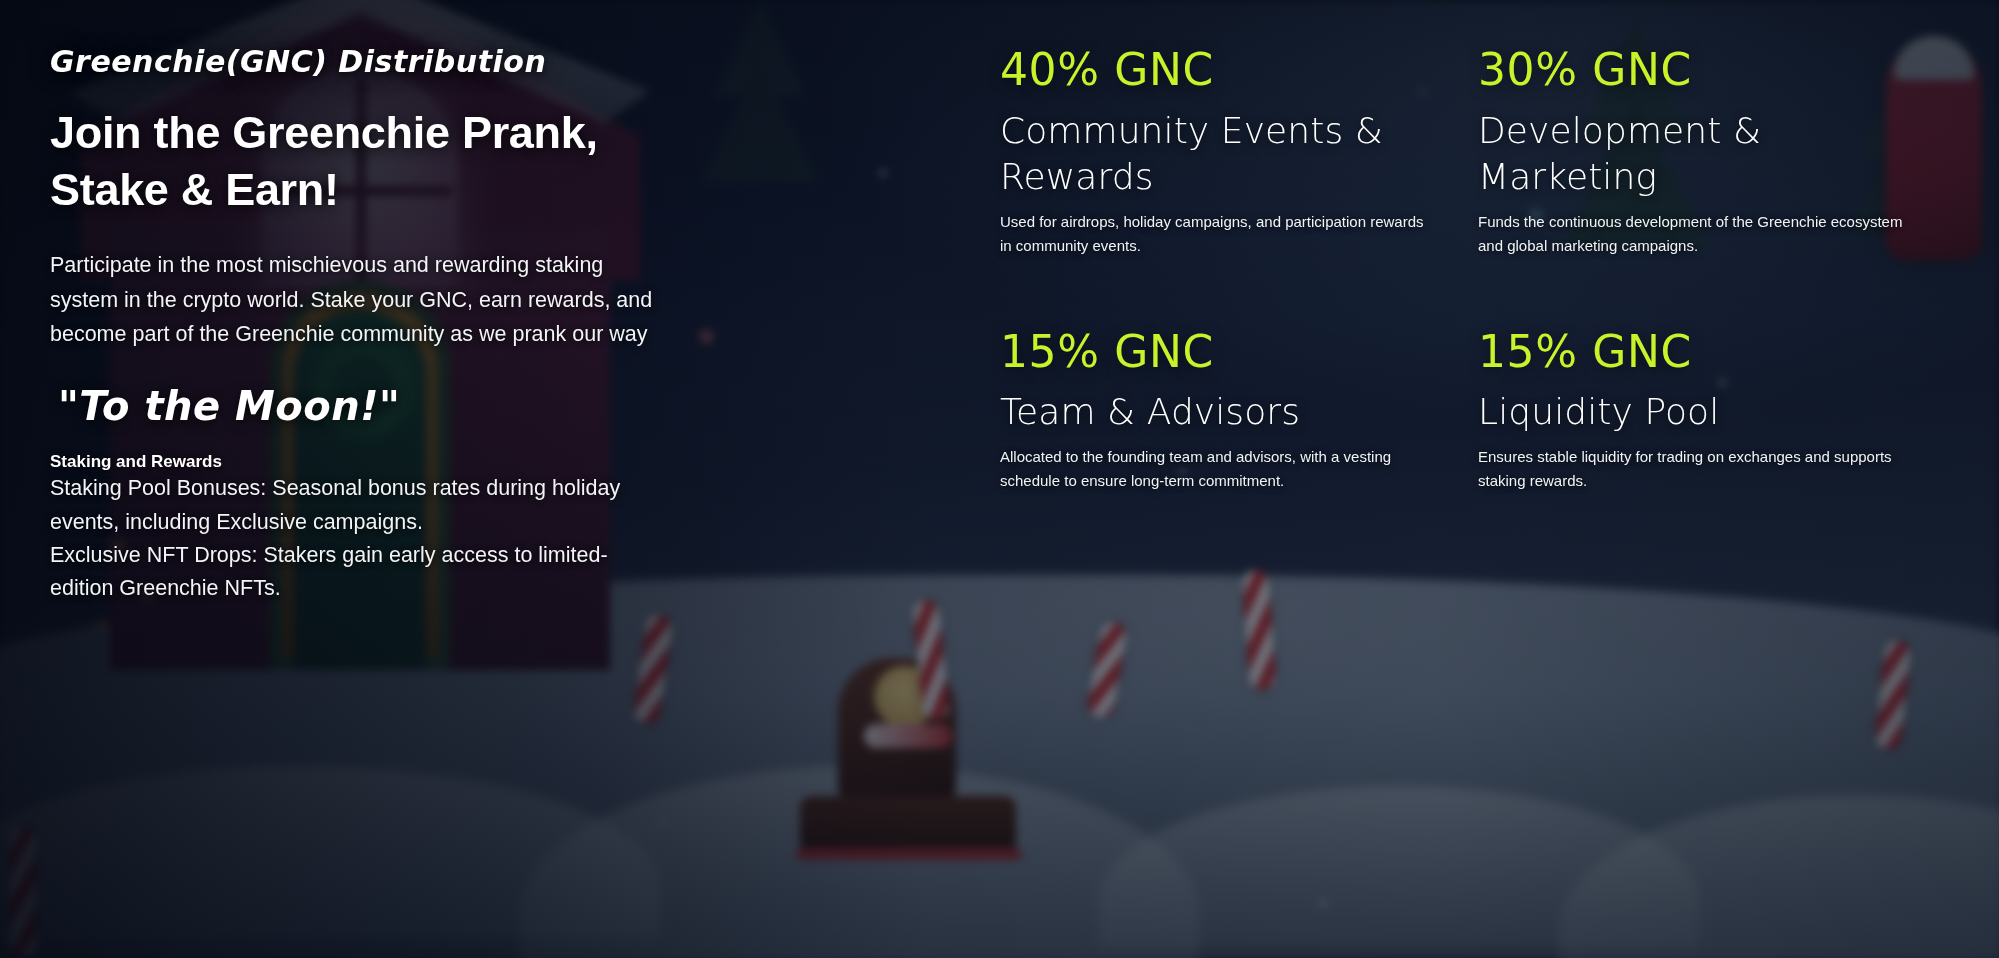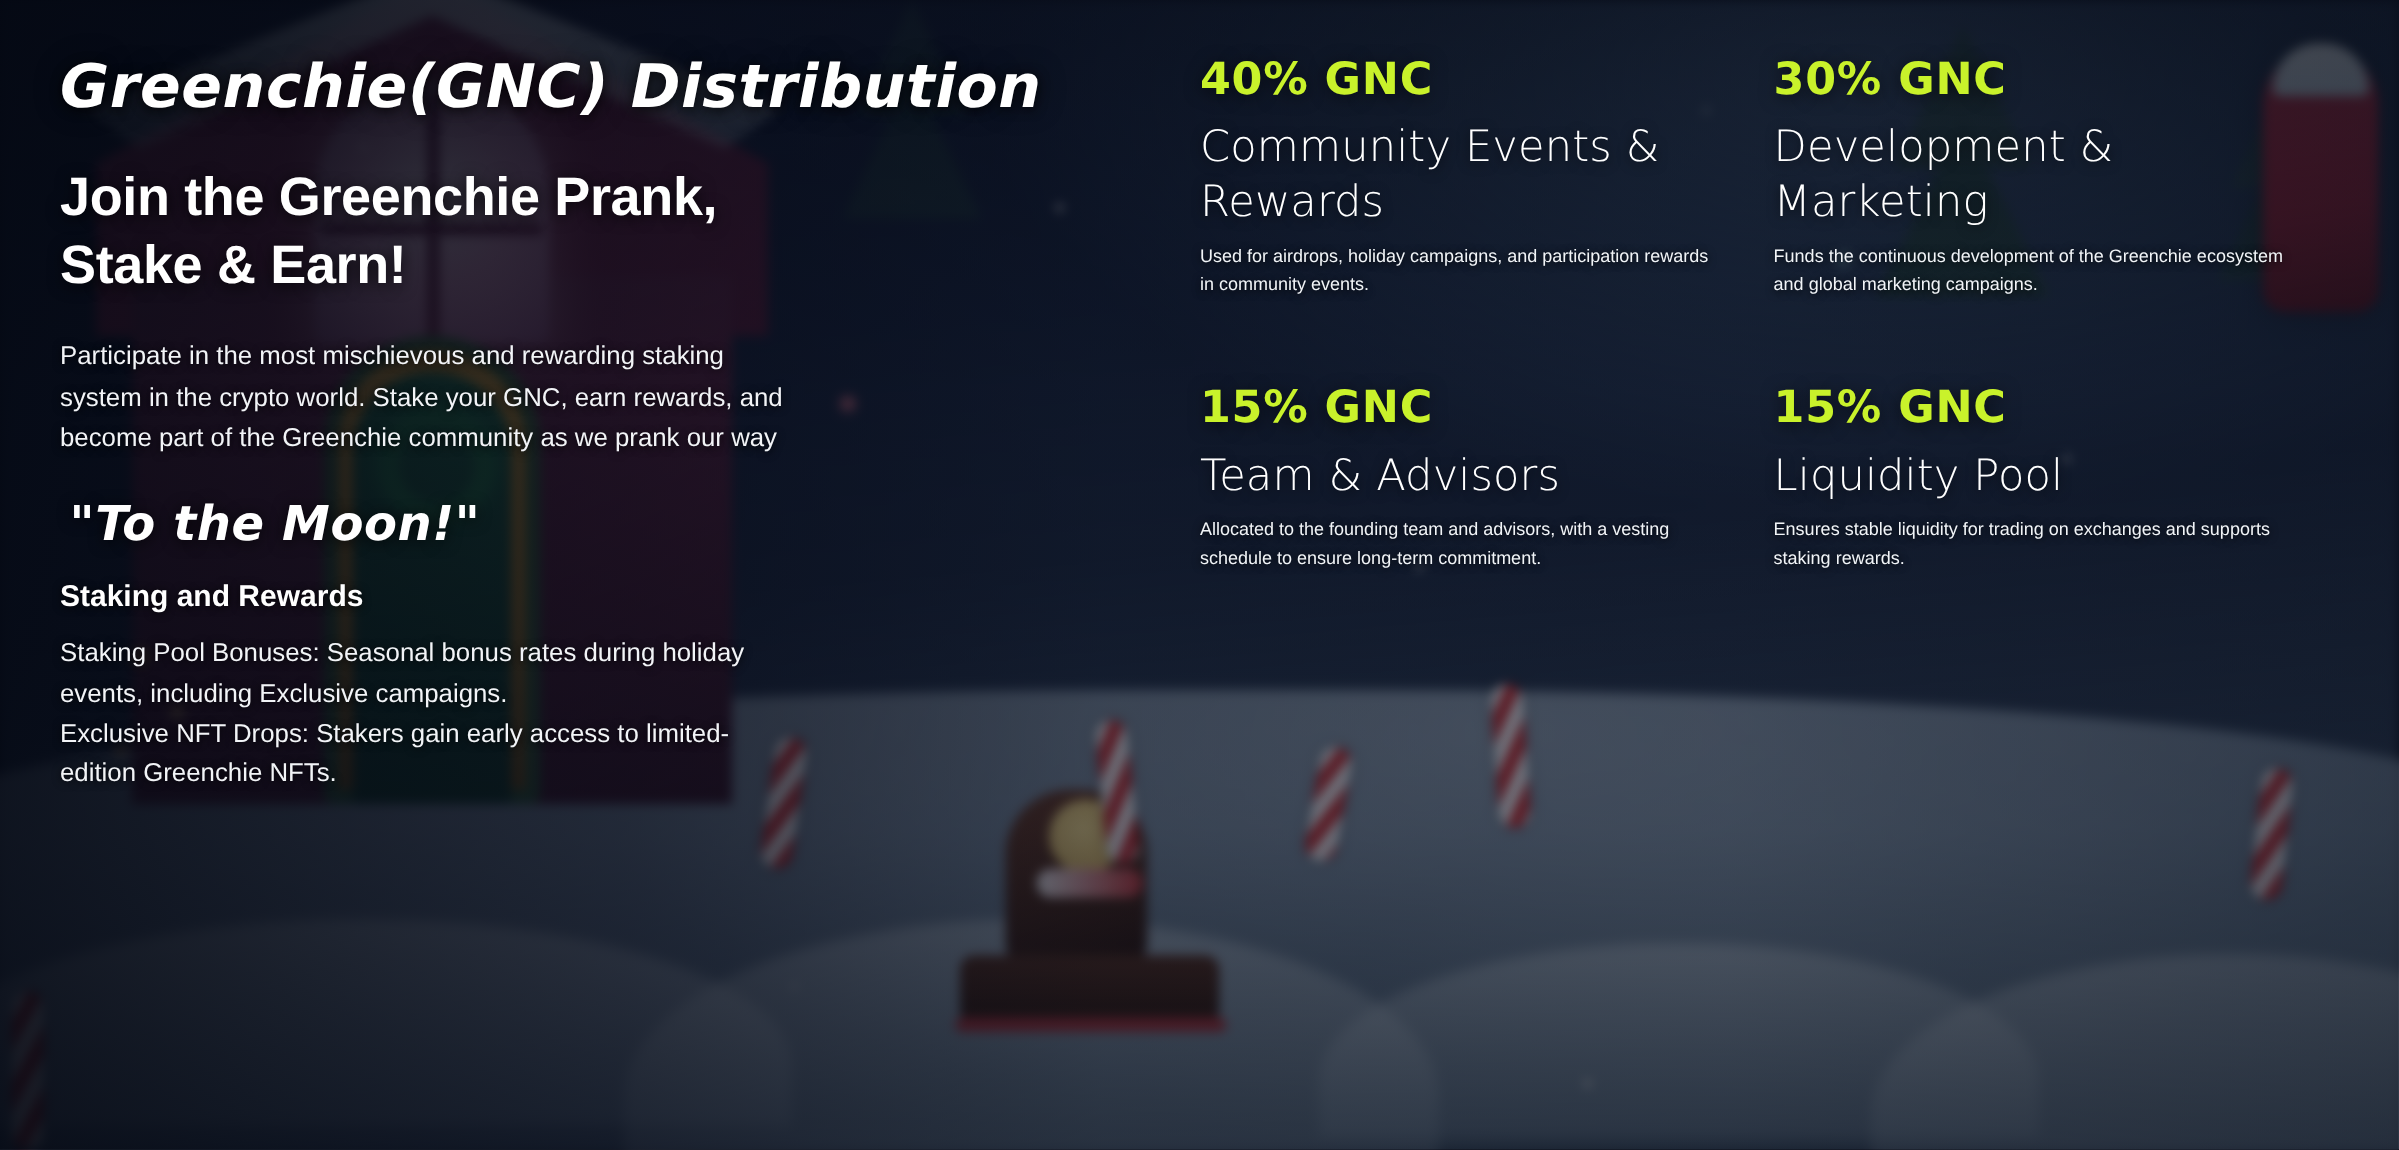--- a/index.html
+++ b/index.html
@@ -201,25 +201,25 @@
   }
 
   .brush {
     font-family:"DejaVu Sans", sans-serif;
     font-weight:bold;
     font-style:italic;
     letter-spacing:.5px;
   }
 
   .kicker {
-    font-size:50px;
+    font-size:30px;
     line-height:1.05;
     color:#ffffff;
     text-shadow:0 2px 10px rgba(0,0,0,.75), 0 0 24px rgba(0,0,0,.45);
-    margin-bottom:36px;
+    margin-bottom:26px;
     white-space:nowrap;
   }
 
   .headline {
     font-size:45px;
     font-weight:bold;
     line-height:1.27;
     color:#ffffff;
     letter-spacing:-.3px;
     text-shadow:0 2px 12px rgba(0,0,0,.8);
@@ -239,25 +239,25 @@
   .moon {
     font-size:40px;
     line-height:1.1;
     color:#ffffff;
     text-shadow:0 2px 12px rgba(0,0,0,.8);
     margin:10px 0 24px 8px;
     white-space:nowrap;
   }
 
   .sub-title {
-    font-size:25px;
+    font-size:17px;
     font-weight:bold;
     color:#ffffff;
     text-shadow:0 1px 7px rgba(0,0,0,.85);
-    margin-bottom:16px;
+    margin-bottom:0;
   }
 
   .bullet {
     font-size:21.5px;
     line-height:1.55;
     color:#f2f4f7;
     max-width:620px;
     text-shadow:0 1px 7px rgba(0,0,0,.85);
   }
 
@@ -269,22 +269,22 @@
     grid-template-rows:auto auto;
     column-gap:0px;
     row-gap:70px;
     padding-right:20px;
     align-content:start;
   }
 
   .card { padding-right:40px; }
 
   .pct {
-    font-size:37px;
-    font-weight:bold;
+    font-size:44px;
+    font-weight:normal;
     letter-spacing:.6px;
     line-height:1.08;
     color:#c9f22b;
     text-shadow:0 2px 14px rgba(0,0,0,.6);
     margin-bottom:14px;
   }
 
   .card-title {
     font-size:36px;
     font-weight:300;

